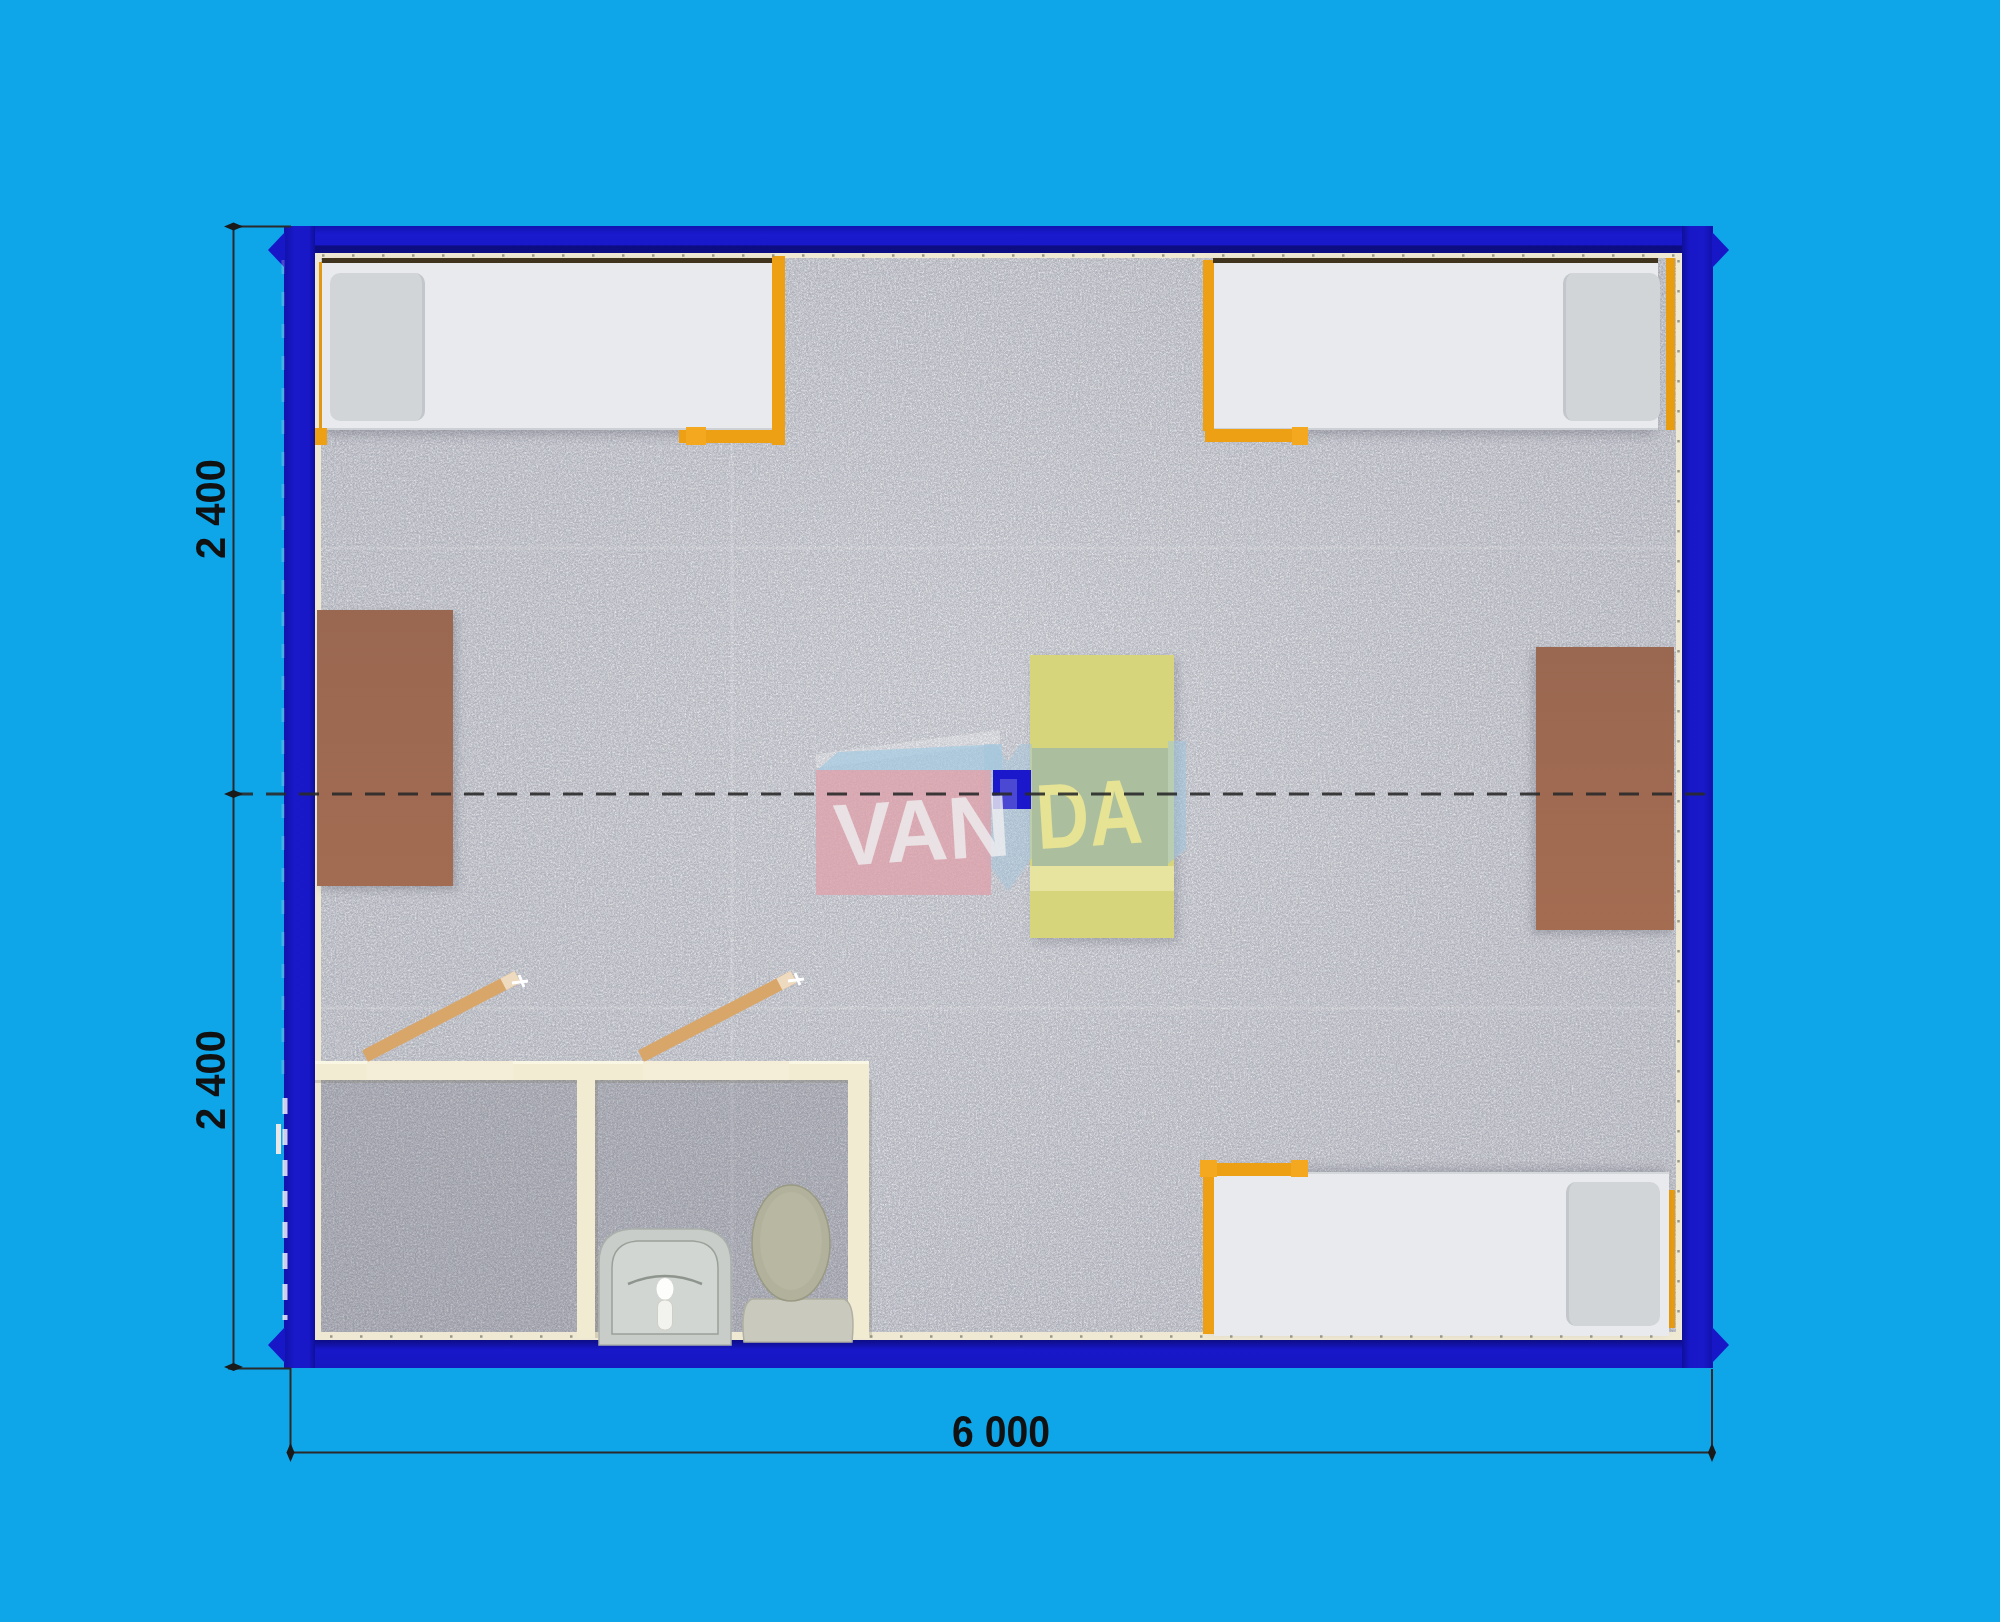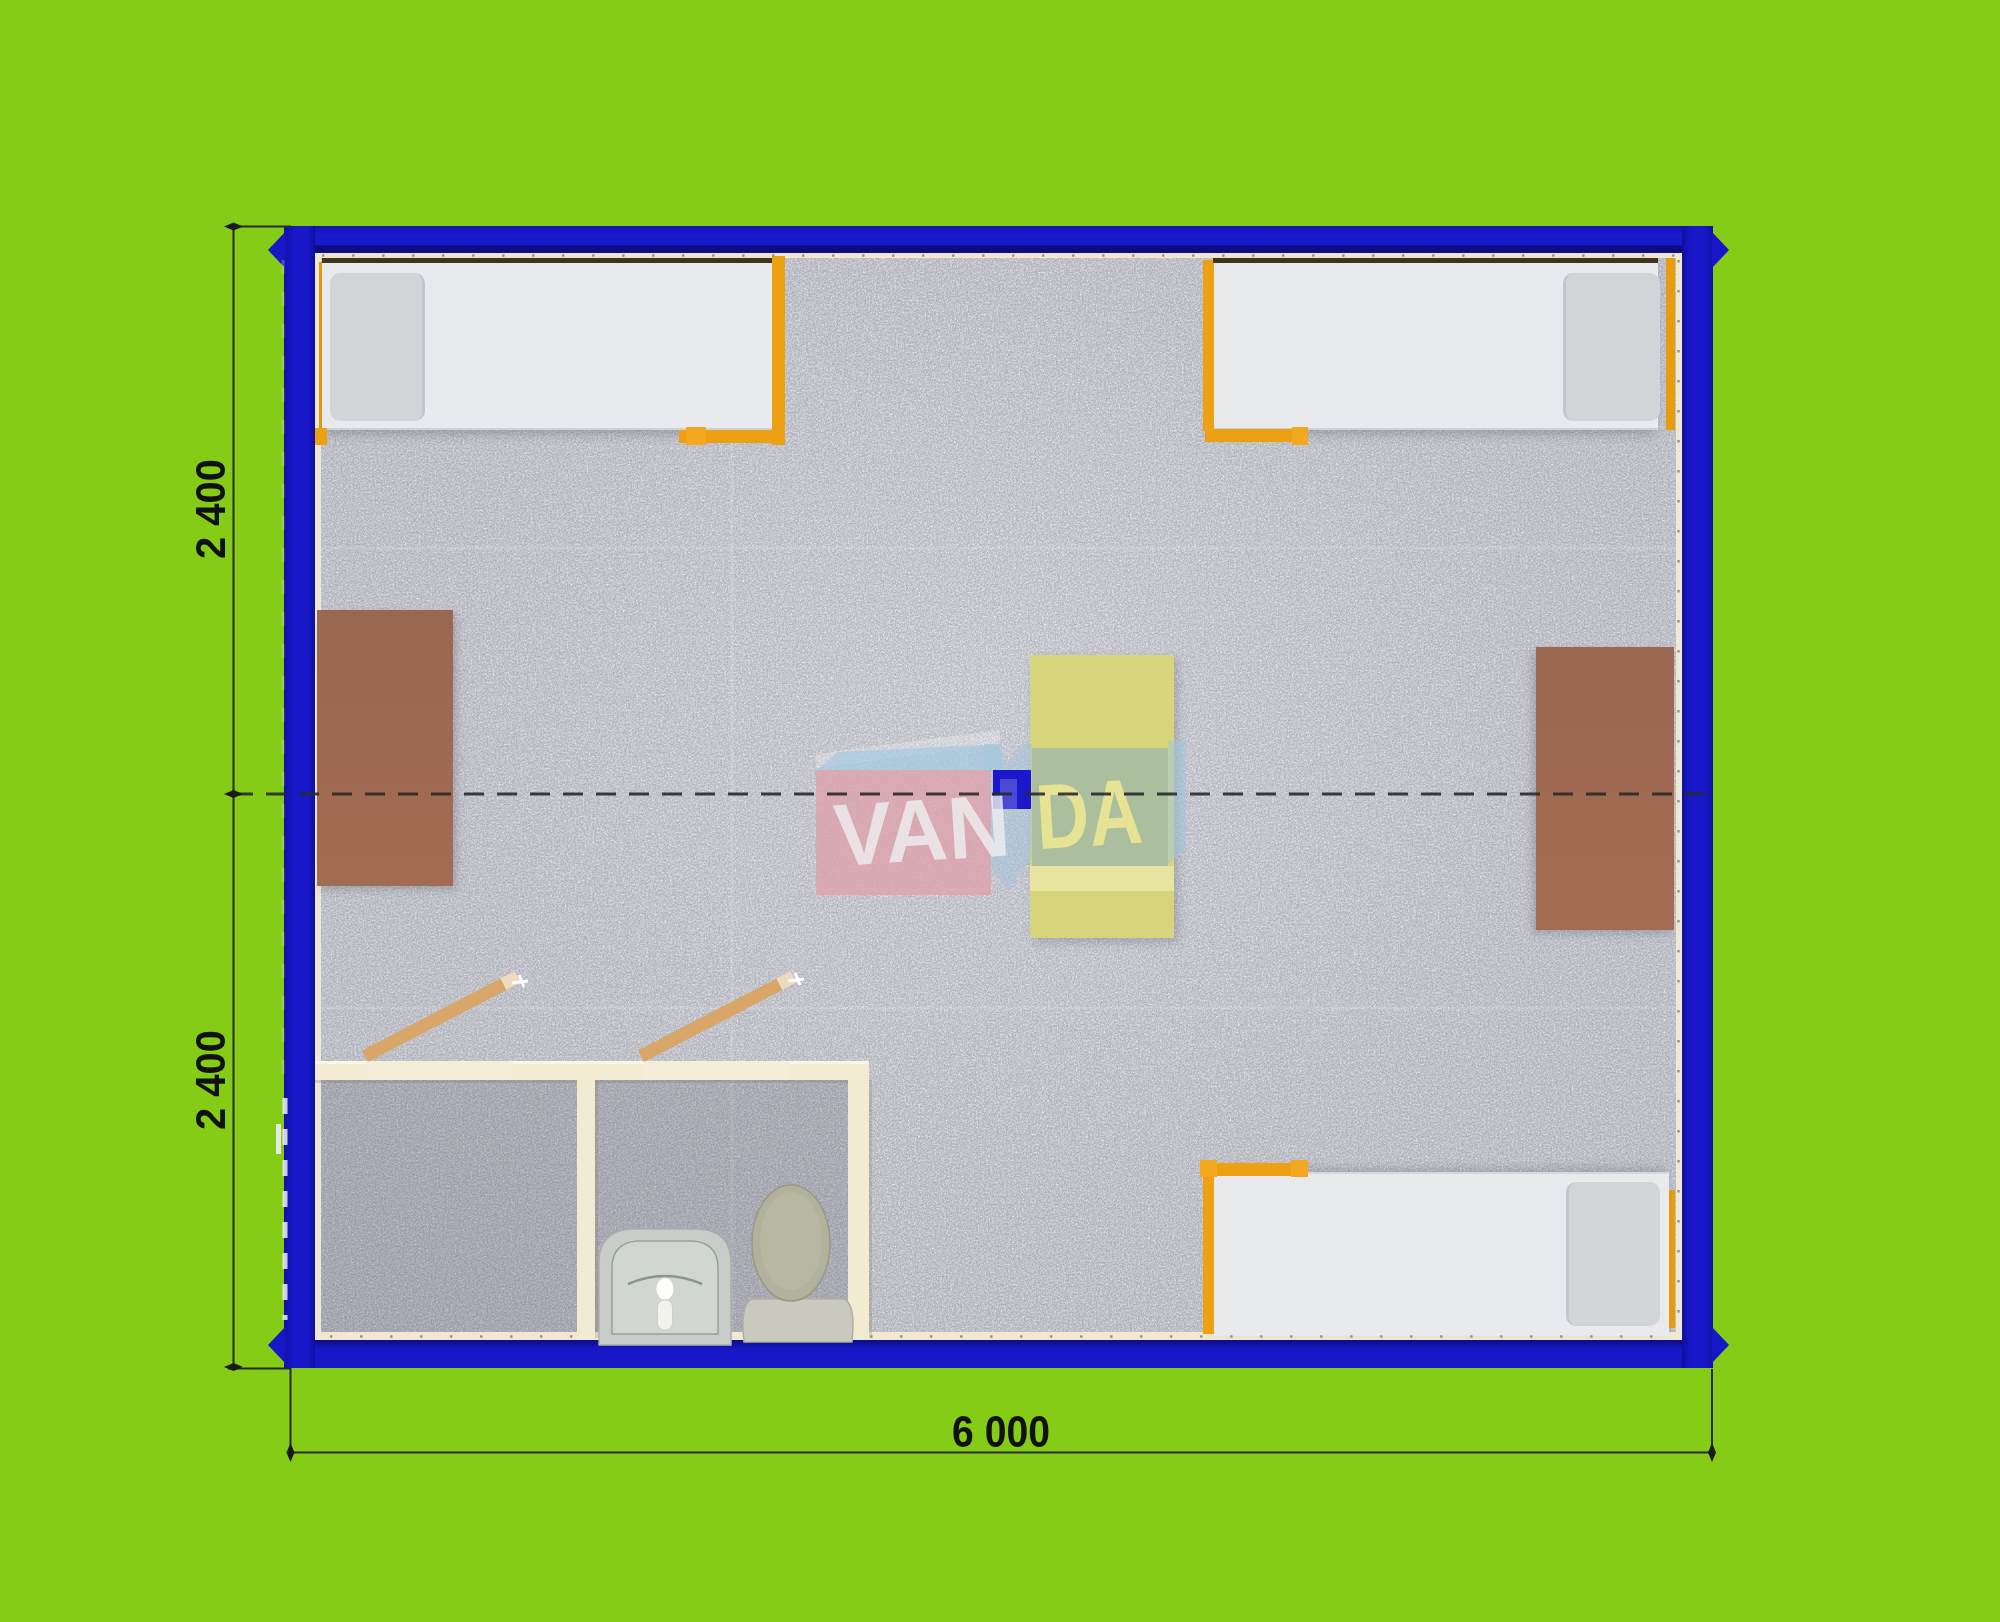--- a/index.html
+++ b/index.html
@@ -1,16 +1,16 @@
 <!DOCTYPE html>
 <html><head>
 <meta charset="utf-8">
 <style>
   html,body{margin:0;padding:0;background:#ffffff;}
-  #page{position:relative;width:2000px;height:1622px;background:#84cc16;overflow:hidden;
+  #page{position:relative;width:2000px;height:1622px;background:#0ea5e9;overflow:hidden;
         font-family:"Liberation Sans", sans-serif;}
   .abs{position:absolute;}
 </style>
 </head>
 <body>
 <div id="page">
 
   <div class="abs" style="left:315px;top:252px;width:1367px;height:1088px;background:#efe9d4;"></div>
 
   <svg class="abs" style="left:321px;top:258px;" width="1355" height="1074" viewBox="0 0 1355 1074">

